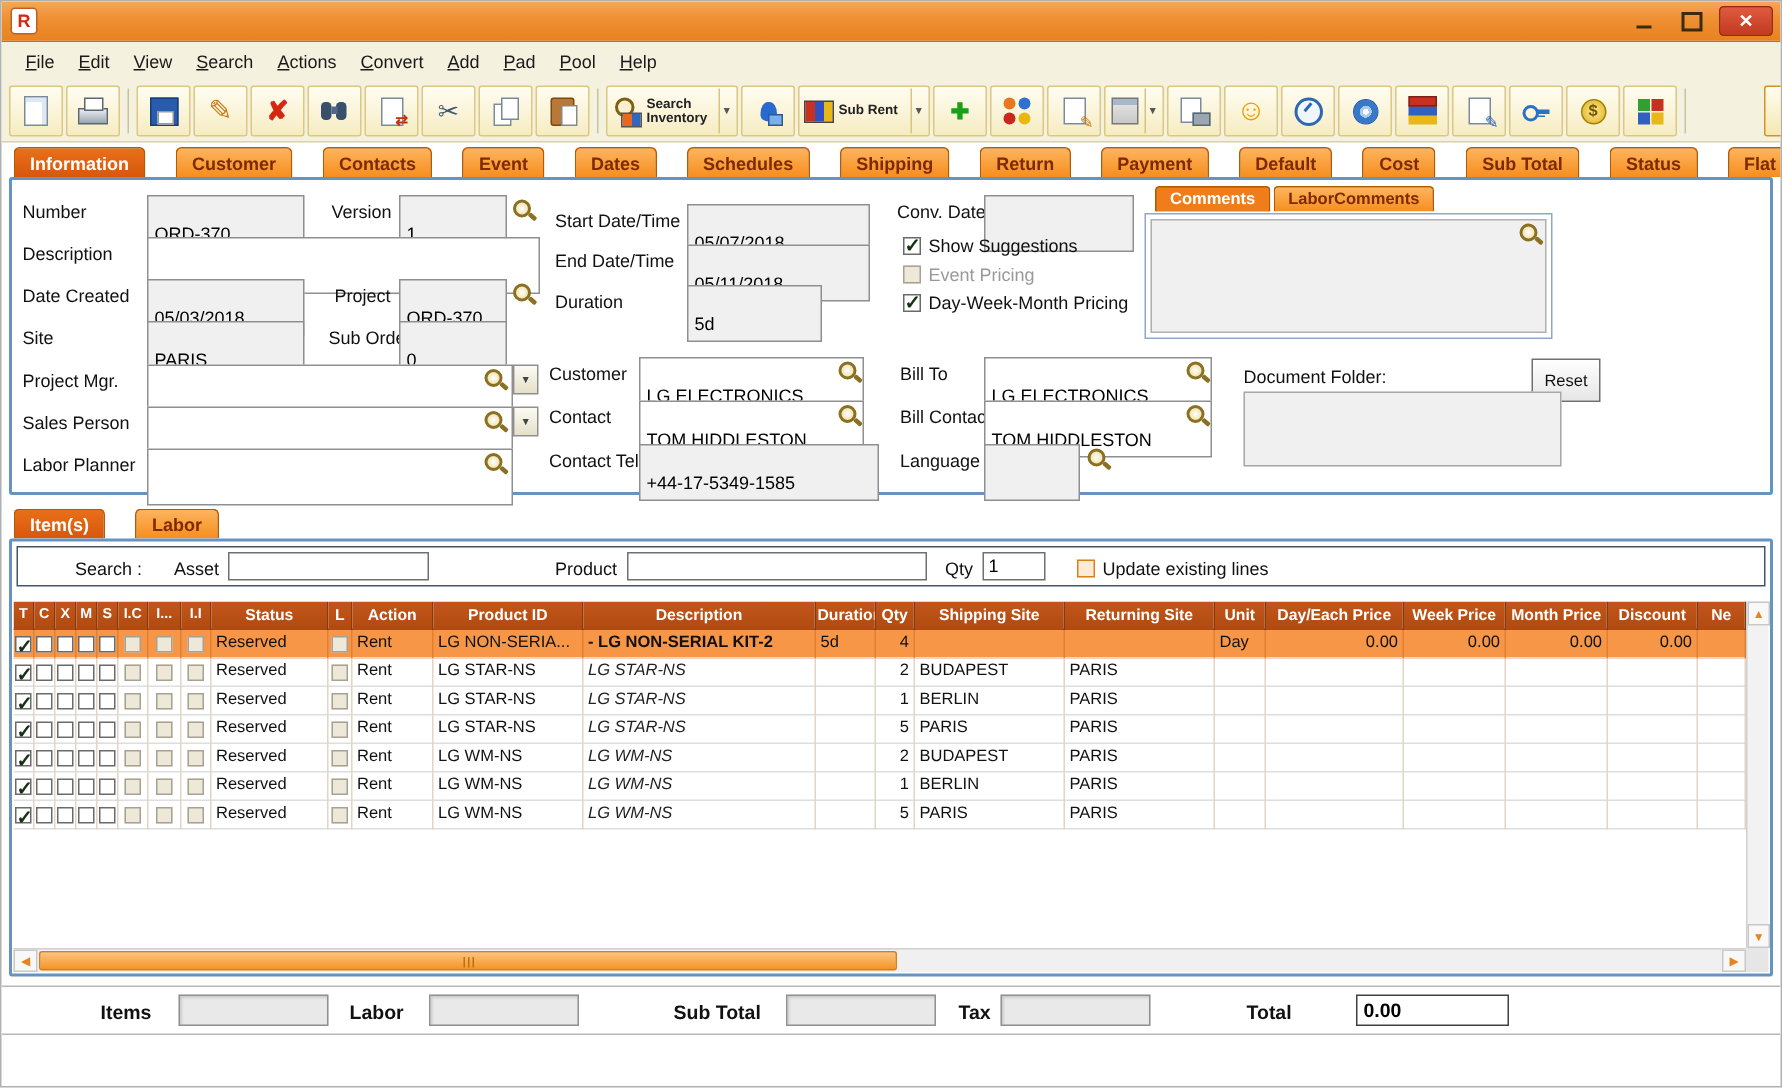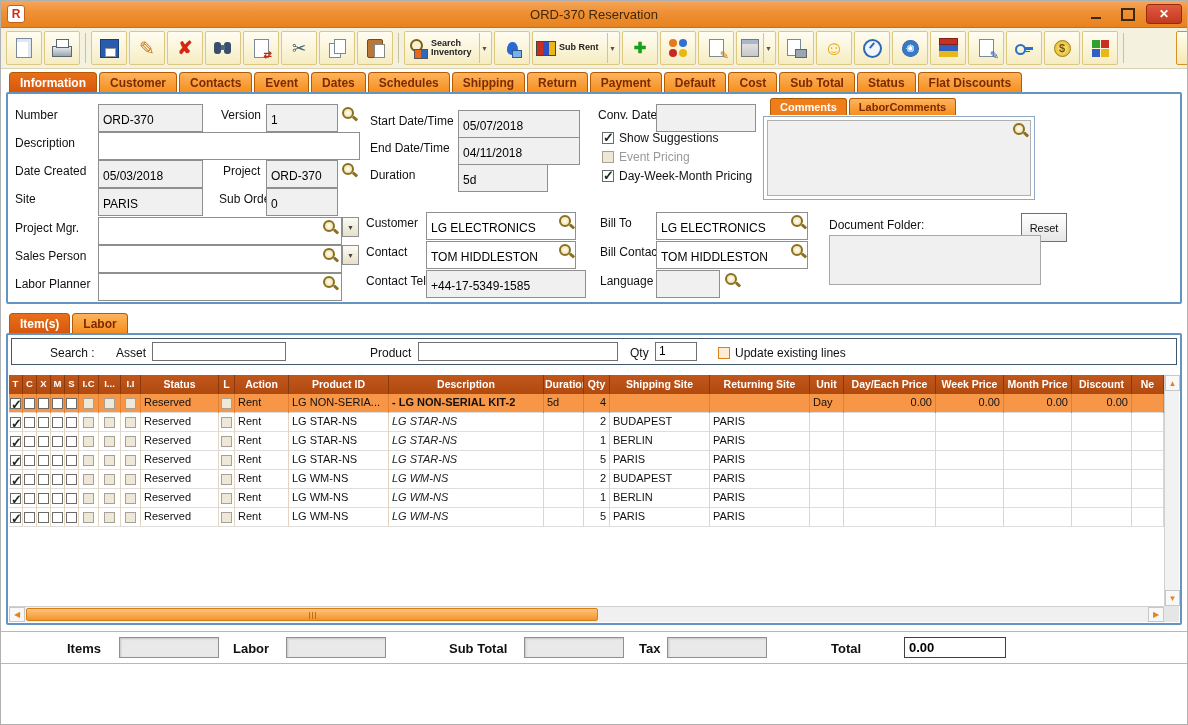--- a/index.html
+++ b/index.html
@@ -68,31 +68,31 @@
   .i-notes::before{content:"";width:13px;height:16px;background:#fff;border:1px solid #7A8A9A;}
   .i-notes::after{content:"\270E";position:absolute;right:-2px;bottom:-3px;font-size:11px;color:#2860C0;}
   .i-key::before{content:"";width:7px;height:7px;border:2px solid #2870C8;border-radius:50%;position:absolute;left:2px;top:7px;}
   .i-key::after{content:"";position:absolute;left:12px;top:10px;width:8px;height:3px;background:#2870C8;box-shadow:-2px 3px 0 -1px #2870C8;}
   .i-money::before{content:"$";width:15px;height:15px;border-radius:50%;background:radial-gradient(#FFE890,#E0B020);border:1px solid #A08000;color:#705800;font-size:11px;font-weight:bold;display:flex;align-items:center;justify-content:center;}
   .i-puzzle::before{content:"";width:8px;height:8px;background:#30A030;box-shadow:9px 0 0 #C83020,0 9px 0 #3060C0,9px 9px 0 #E8B818;position:absolute;left:3px;top:3px;}
   .i-wand::before{content:"";width:17px;height:4px;background:linear-gradient(90deg,#F8D060,#B87810);border-radius:2px;transform:rotate(-45deg);}
   .i-wand::after{content:"\2726";position:absolute;right:0;top:0;font-size:9px;color:#E8A010;}
 
   
-  .tabs{display:flex;gap:2px;padding:2px 0 0 8px;height:23px;align-items:flex-end;}
+  .tabs{display:flex;gap:20px;padding:2px 0 0 8px;height:23px;align-items:flex-end;}
   .tab{padding:3px 10px 2px;font-size:12px;font-weight:bold;color:#7E2A00;background:linear-gradient(#FDB45E,#F68E1E);border:1px solid #B55A00;border-bottom:none;border-radius:4px 4px 0 0;white-space:nowrap;}
   .tab.active{background:linear-gradient(#E8701A,#D8570C);color:#fff;}
 
   
   .panel{position:relative;margin:0 5px;border:2px solid #6594C0;border-radius:2px;background:#fff;}
   #info-panel{height:212px;}
   #items-panel{height:292px;}
 
   .lbl{position:absolute;font-size:12px;color:#111;white-space:nowrap;}
-  .fld{position:absolute;height:28px;background:#F0F0F0;border:1px solid #8F8F8F;font-size:12px;padding:8px 4px;overflow:hidden;white-space:nowrap;}
+  .fld{position:absolute;height:28px;background:#F0F0F0;border:1px solid #8F8F8F;font-size:12px;padding:18px 4px;overflow:hidden;white-space:nowrap;}
   .fld.white{background:#fff;}
   .mag{position:absolute;width:16px;height:16px;}
   .mag::before{content:"";position:absolute;left:1px;top:1px;width:8px;height:8px;border:2px solid #8A7020;border-radius:50%;background:radial-gradient(#FFF,#EAD890);}
   .mag::after{content:"";position:absolute;left:11px;top:11px;width:6px;height:3px;background:#8A7020;transform:rotate(40deg);border-radius:1px;}
   .ddbtn{position:absolute;width:17px;height:20px;background:linear-gradient(#FCFBF4,#E6E0C8);border:1px solid #8F8F8F;display:flex;align-items:center;justify-content:center;}
   .ddbtn::after{content:"\25BC";font-size:7px;color:#444;}
   .group{position:absolute;border:1px solid #9A9A9A;}
   .gtitle{position:absolute;left:8px;top:-8px;background:#fff;font-weight:bold;font-size:12px;padding:0 3px;white-space:nowrap;}
   .cb{display:inline-block;width:12px;height:12px;background:#fff;border:1px solid #6A6A6A;position:relative;flex:none;}
   .cb.checked::after{content:"\2713";position:absolute;left:0;top:-3px;font-size:13px;font-weight:bold;color:#153015;}
@@ -149,28 +149,39 @@
   .ffld{position:absolute;top:5px;height:21px;background:#E9E9E9;border:1px solid #909090;box-shadow:inset 1px 1px 2px rgba(0,0,0,.15);font-size:12px;padding:2px 4px;}
   .ffld.total{background:#fff;border:1px solid #404040;font-weight:bold;font-size:13px;box-shadow:none;}
 </style>
 </head>
 <body>
 
 <div class="window" data-name="app-window">
 
   <div class="titlebar" data-name="title-bar">
     <div class="win-icon" data-name="app-icon">R</div>
-    <div class="title" data-name="window-title">ORD-370 Reservation</div>
     <div class="win-controls" data-name="window-controls">
       <div class="wc min" data-name="minimize-button"></div>
       <div class="wc max" data-name="maximize-button"></div>
       <div class="wc close" data-name="close-button"></div>
     </div>
   </div>
 
+  <div class="menubar" data-name="menu-bar">
+      <div class="menu-item" data-name="menu-file"><u>F</u>ile</div>
+      <div class="menu-item" data-name="menu-edit"><u>E</u>dit</div>
+      <div class="menu-item" data-name="menu-view"><u>V</u>iew</div>
+      <div class="menu-item" data-name="menu-search"><u>S</u>earch</div>
+      <div class="menu-item" data-name="menu-actions"><u>A</u>ctions</div>
+      <div class="menu-item" data-name="menu-convert"><u>C</u>onvert</div>
+      <div class="menu-item" data-name="menu-add"><u>A</u>dd</div>
+      <div class="menu-item" data-name="menu-pad"><u>P</u>ad</div>
+      <div class="menu-item" data-name="menu-pool"><u>P</u>ool</div>
+      <div class="menu-item" data-name="menu-help"><u>H</u>elp</div>
+    </div>
 
   <div class="toolbar" data-name="toolbar">
     <div class="tbgroup" data-name="toolbar-buttons">
         <div class="tb" data-name="toolbar-new-button">
           <span class="tbi i-new" data-name="new-icon"></span>
         </div>
         <div class="tb" data-name="toolbar-print-button">
           <span class="tbi i-print" data-name="print-icon"></span>
         </div>
         <div class="tsep" data-name="toolbar-separator"></div>
@@ -309,21 +320,21 @@
     <span class="mag" style="left:314px;top:153px" data-name="sales-person-search-icon"></span>
     <div class="ddbtn" style="left:334px;top:151px" data-name="sales-person-dropdown-button"></div>
 
     <div class="lbl" style="left:7px;top:183px" data-name="labor-planner-label">Labor Planner</div>
     <div class="fld white" style="left:90px;top:179px;width:244px" data-name="labor-planner-field"></div>
     <span class="mag" style="left:314px;top:181px" data-name="labor-planner-search-icon"></span>
 
     <div class="lbl" style="left:362px;top:20px" data-name="start-date-label">Start Date/Time</div>
     <div class="fld" style="left:450px;top:16px;width:122px" data-name="start-date-field">05/07/2018</div>
     <div class="lbl" style="left:362px;top:47px" data-name="end-date-label">End Date/Time</div>
-    <div class="fld" style="left:450px;top:43px;width:122px" data-name="end-date-field">04/11/2018</div>
+    <div class="fld" style="left:450px;top:43px;width:122px" data-name="end-date-field">05/11/2018</div>
     <div class="lbl" style="left:362px;top:74px" data-name="duration-label">Duration</div>
     <div class="fld" style="left:450px;top:70px;width:90px" data-name="duration-field">5d</div>
 
     <div class="lbl" style="left:590px;top:14px" data-name="conv-date-label">Conv. Date</div>
     <div class="fld" style="left:648px;top:10px;width:100px" data-name="conv-date-field"></div>
 
     <div class="cbrow" style="left:594px;top:37px" data-name="show-suggestions-checkbox">
       <span class="cb checked" data-name="checkbox-icon"></span>
       <span data-name="show-suggestions-label">Show Suggestions</span>
     </div>

